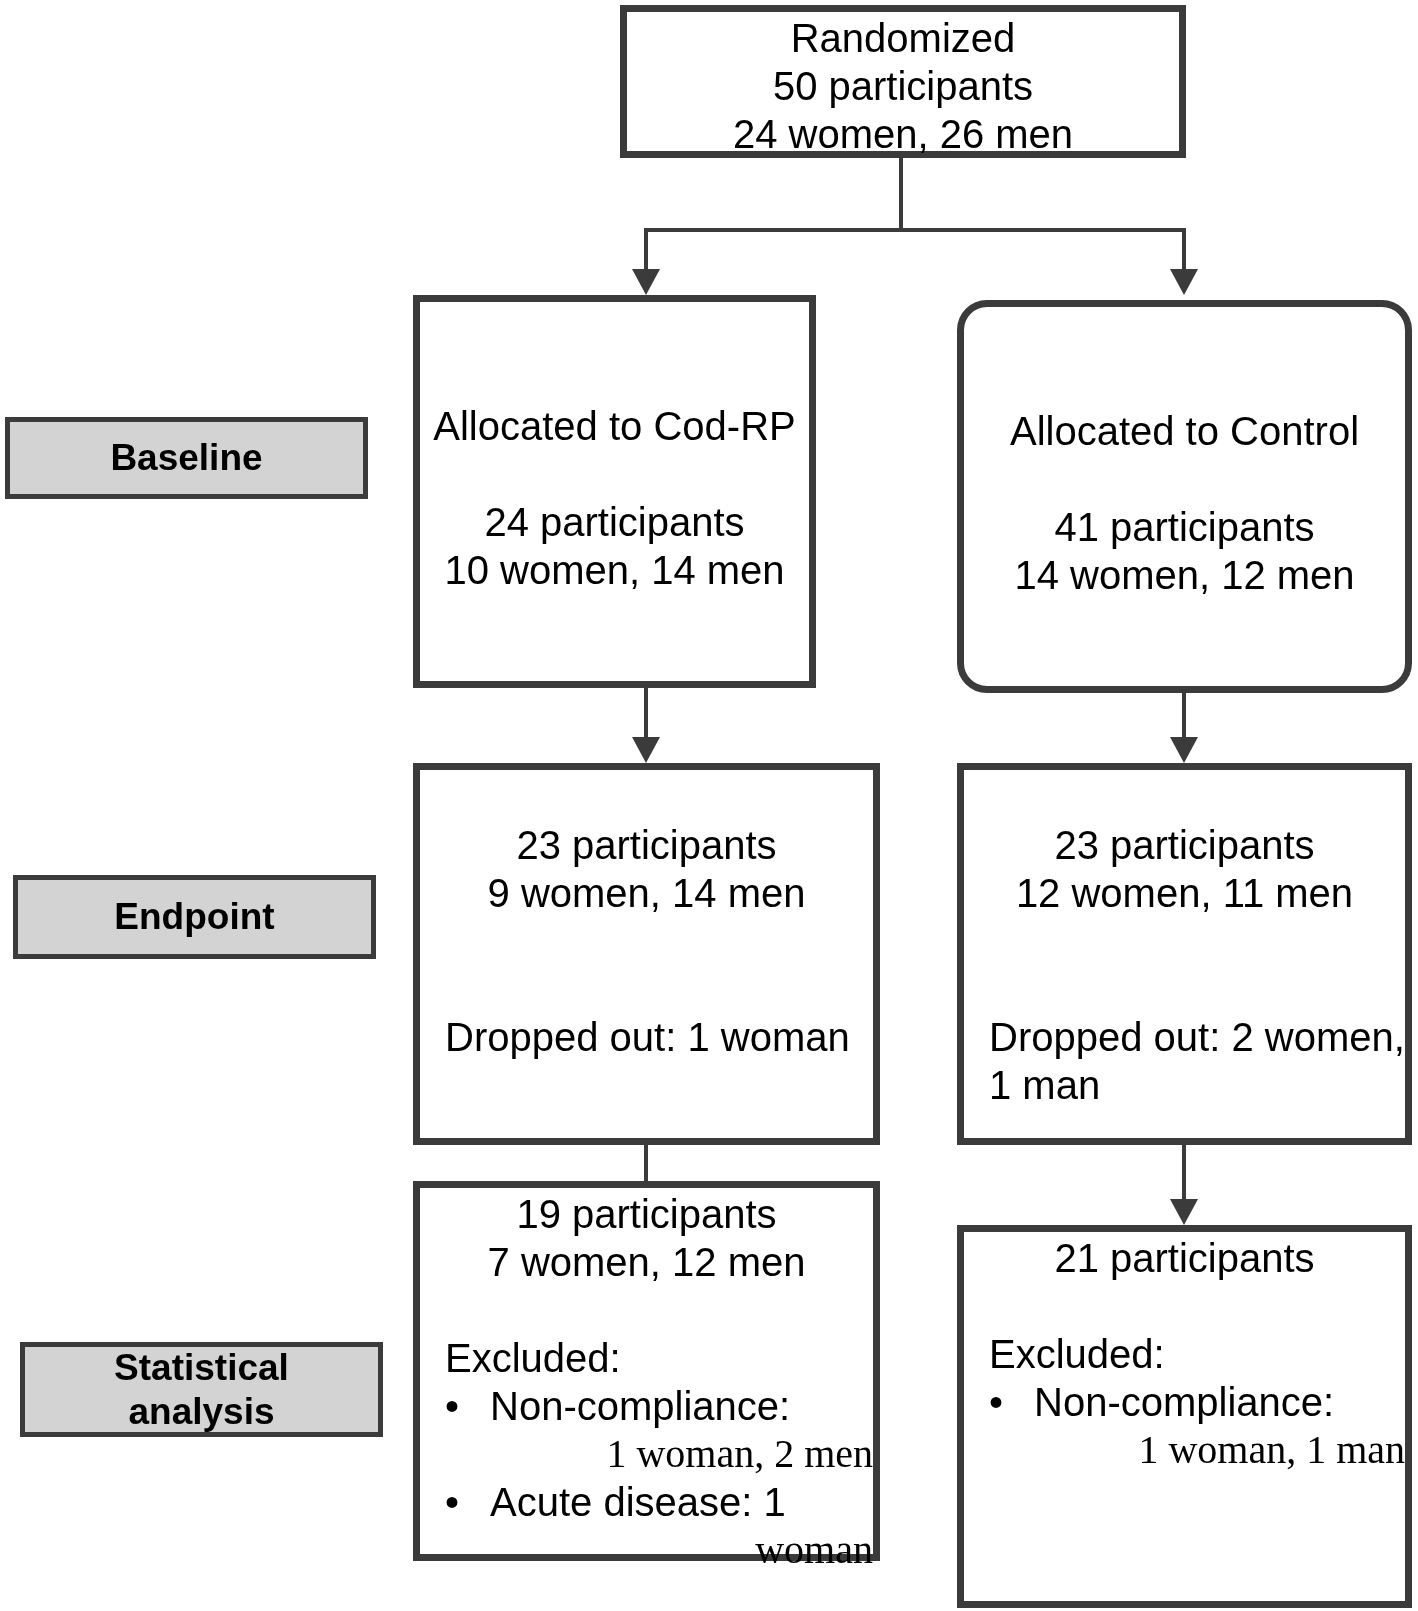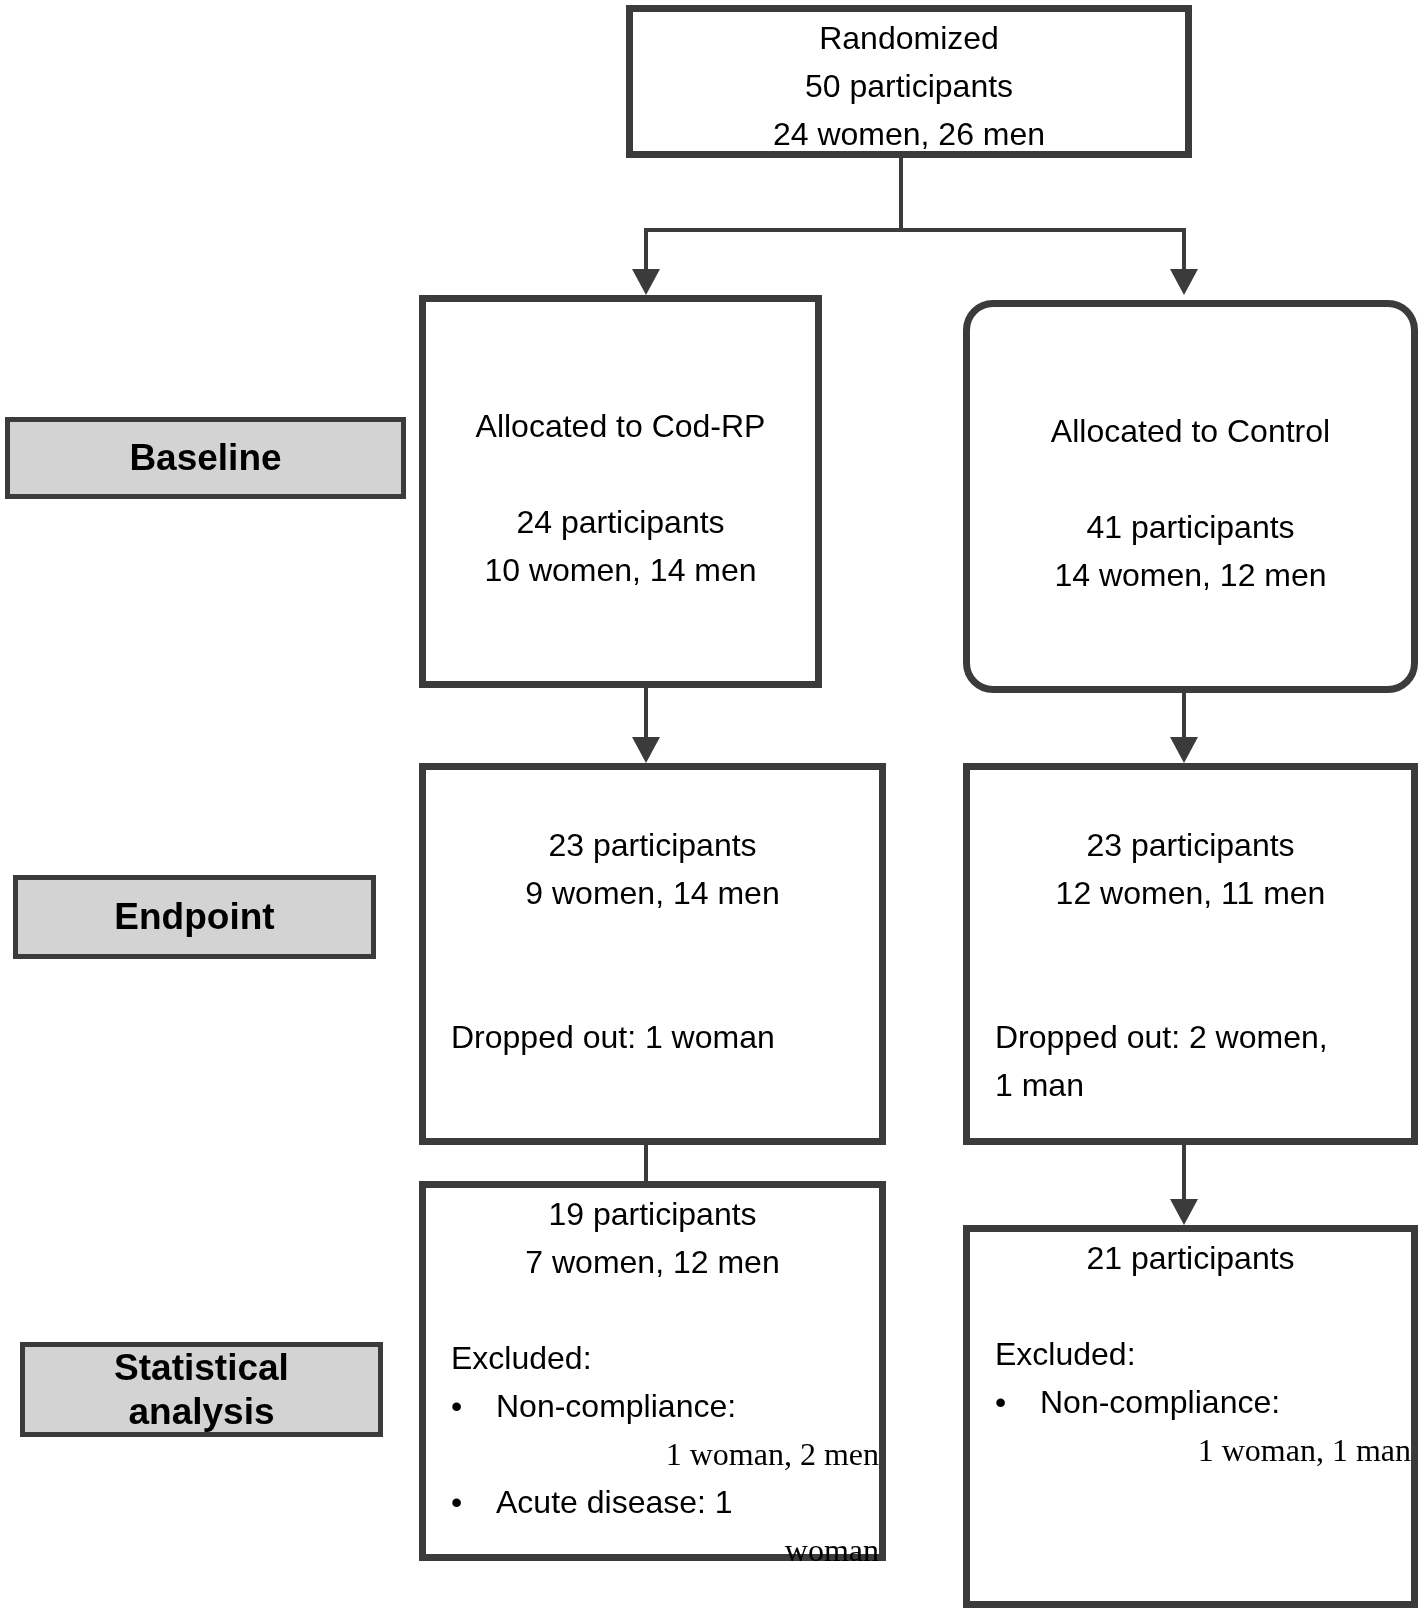--- a/index.html
+++ b/index.html
@@ -5,21 +5,21 @@
   * { margin:0; padding:0; box-sizing:border-box; }
   html,body { background:#ffffff; }
   body {
     width:1418px; height:1611px; position:relative; overflow:hidden;
     font-family:"Liberation Sans", sans-serif; color:#000;
   }
   .canvas { position:absolute; left:0; top:0; width:1418px; height:1611px; }
 
   .box {
     position:absolute; background:#ffffff; border:7px solid #3b3b3b;
-    font-size:32px; line-height:48px; text-align:center; color:#000;margin-left:6px;
+    font-size:40px; line-height:48px; text-align:center; color:#000;
   }
   .label-box {
     position:absolute; background:#d3d3d3; border:5px solid #3b3b3b;
     font-size:37px; font-weight:bold; line-height:44px;
     display:flex; align-items:center; justify-content:center;
     text-align:center; padding:0 30px; color:#000;
   }
   .ln { white-space:nowrap; }
   .sp { height:48px; }
   .al { text-align:left; padding-left:25px; white-space:nowrap; }
@@ -43,21 +43,21 @@
   .c-top-v   { left:899px;  top:158px; height:74px; }
   .c-branch  { left:644px;  top:228px; width:542px; }
   .c-drop-l  { left:644px;  top:228px; height:44px; }
   .c-drop-r  { left:1182px; top:228px; height:44px; }
   .ah-drop-l { left:632px;  top:269px; }
   .ah-drop-r { left:1170px; top:269px; }
 
   
   .bl-left  { left:413px; top:295px; width:403px; height:393px; padding-top:100px; }
   .bl-right { left:957px; top:300px; width:455px; height:393px; padding-top:100px;border-radius:30px; }
-  .label-baseline { left:5px; top:417px; width:401px; height:82px; }
+  .label-baseline { left:5px; top:417px; width:363px; height:82px; }
 
   
   .c-mid-l  { left:644px;  top:688px; height:52px; }
   .c-mid-r  { left:1182px; top:688px; height:52px; }
   .ah-mid-l { left:632px;  top:737px; }
   .ah-mid-r { left:1170px; top:737px; }
 
   
   .ep-left  { left:413px; top:763px; width:467px; height:382px; padding-top:51px; }
   .ep-right { left:957px; top:763px; width:455px; height:382px; padding-top:51px; }

